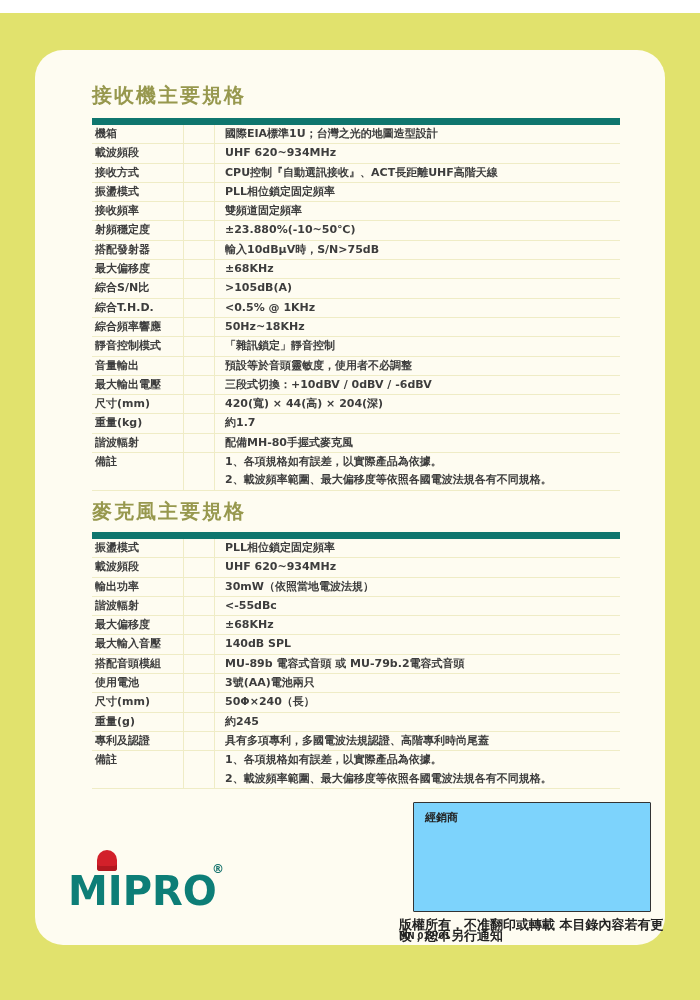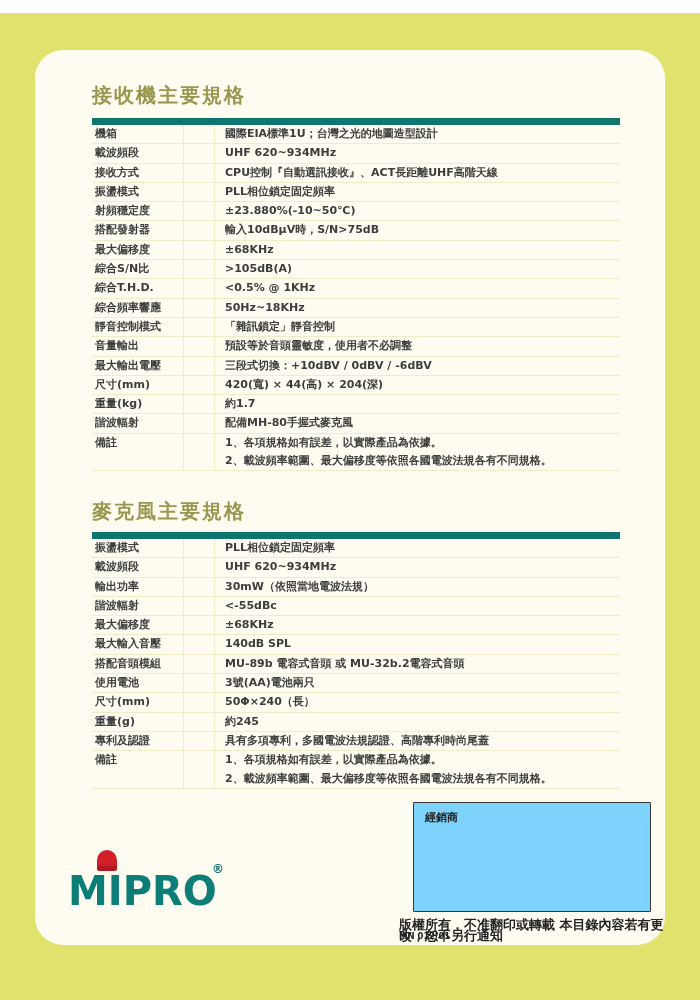--- a/index.html
+++ b/index.html
@@ -63,20 +63,27 @@
           </div>
         </div>
         <div class="spec-row">
           <div class="cell label">振盪模式</div>
           <div class="cell spacer"></div>
           <div class="cell value">
             <div>PLL相位鎖定固定頻率</div>
           </div>
         </div>
         <div class="spec-row">
+          <div class="cell label">接收頻率</div>
+          <div class="cell spacer"></div>
+          <div class="cell value">
+            <div>雙頻道固定頻率</div>
+          </div>
+        </div>
+        <div class="spec-row">
           <div class="cell label">射頻穩定度</div>
           <div class="cell spacer"></div>
           <div class="cell value">
             <div>±23.880%(-10~50℃)</div>
           </div>
         </div>
         <div class="spec-row">
           <div class="cell label">搭配發射器</div>
           <div class="cell spacer"></div>
           <div class="cell value">
@@ -204,21 +211,21 @@
           <div class="cell label">最大輸入音壓</div>
           <div class="cell spacer"></div>
           <div class="cell value">
             <div>140dB SPL</div>
           </div>
         </div>
         <div class="spec-row">
           <div class="cell label">搭配音頭模組</div>
           <div class="cell spacer"></div>
           <div class="cell value">
-            <div>MU-89b 電容式音頭 或 MU-32b.2電容式音頭</div>
+            <div>MU-89b 電容式音頭 或 MU-79b.2電容式音頭</div>
           </div>
         </div>
         <div class="spec-row">
           <div class="cell label">使用電池</div>
           <div class="cell spacer"></div>
           <div class="cell value">
             <div>3號(AA)電池兩只</div>
           </div>
         </div>
         <div class="spec-row">

